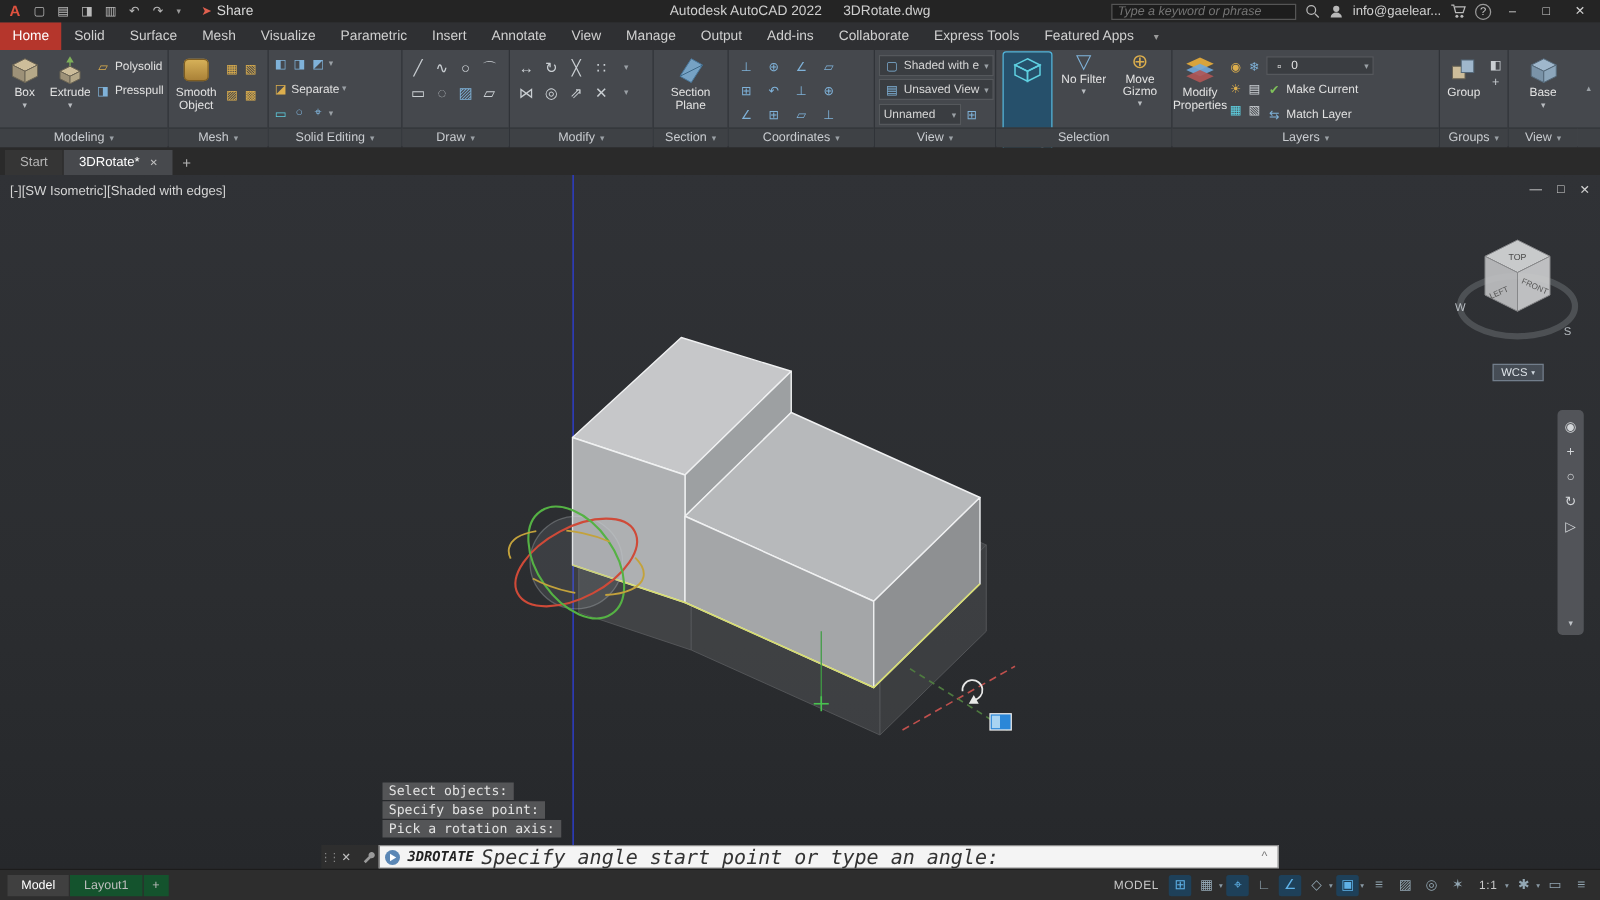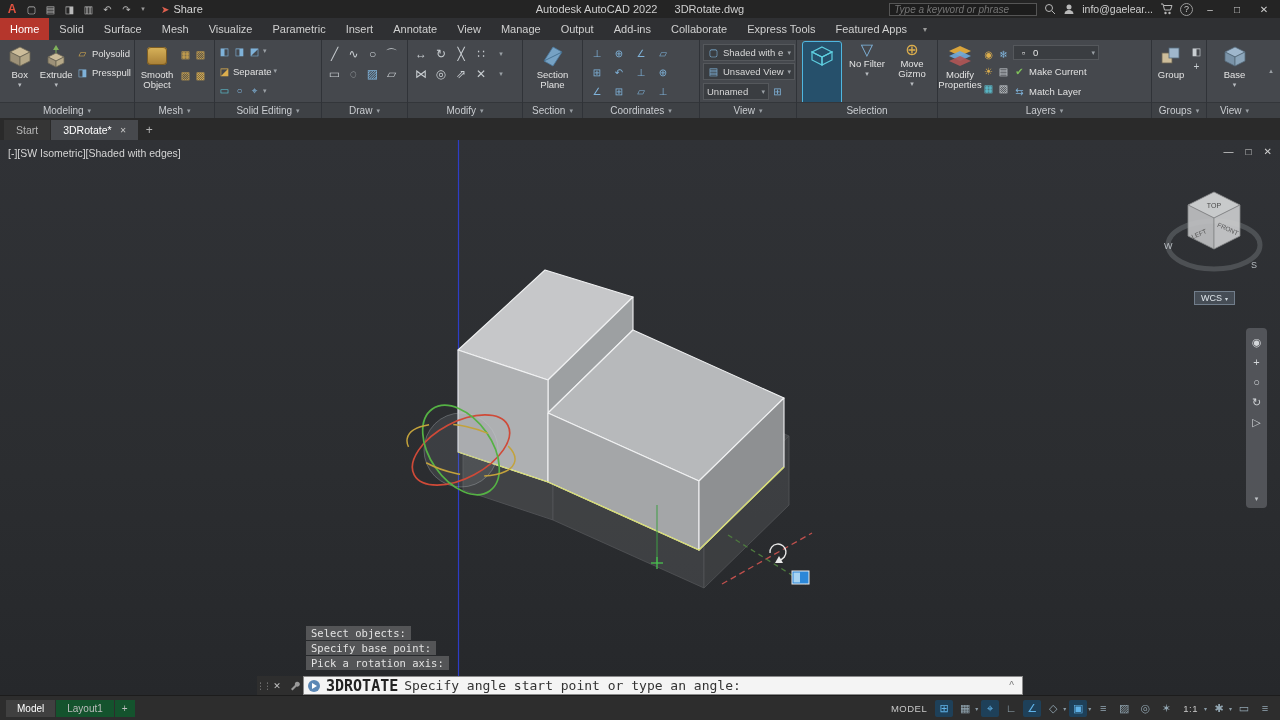--- a/index.html
+++ b/index.html
@@ -98,22 +98,22 @@
   .cmdbar { position:absolute; left:257px; top:676px; width:766px; height:19px; display:flex;
     align-items:center; background:#2e2e2e; }
   .cgrip { width:12px; display:flex; justify-content:center; color:#8a8a8a; font-size:9px; letter-spacing:-2px; }
   .cclose { width:16px; text-align:center; color:#c2c2c2; font-size:9px; }
   .cwrench { width:18px; display:flex; align-items:center; justify-content:center; }
   .cinput { flex:1; height:19px; background:#f4f4f4; border:1px solid #8a8a8a; display:flex;
     align-items:center; gap:6px; padding:0 4px; }
   .cmdic { width:12px; height:12px; border-radius:6px; background:#5b87b5; position:relative; flex:none; }
   .cmdic::after { content:""; position:absolute; left:4px; top:3px; border-left:5px solid #fff;
     border-top:3px solid transparent; border-bottom:3px solid transparent; }
-  .cname { font-family:"DejaVu Sans Mono", monospace; font-size:15px; font-weight:bold; color:#222; }
-  .cprompt { font-family:"DejaVu Sans Mono", monospace; font-size:13px; color:#333; flex:1; }
+  .cname { font-family:"DejaVu Sans Mono", monospace; font-size:11px; font-weight:bold; color:#222;font-style:italic; }
+  .cprompt { font-family:"DejaVu Sans Mono", monospace; font-size:16px; color:#333; flex:1;font-style:italic; }
   .chist { color:#777; font-size:10px; padding-right:4px; }
   
   .statusbar { position:absolute; bottom:0; left:0; right:0; height:25px; background:#2d2d2d;
     border-top:1px solid #1c1c1c; display:flex; align-items:center; padding:0 6px; gap:6px; }
   .ltabs { display:flex; align-items:center; gap:1px; margin-right:auto; }
   .ltab { font-size:10px; color:#bdbdbd; padding:3px 11px; background:#14532d; }
   .ltab.active { background:#404040; color:#ffffff; }
   .ltab.plus { padding:3px 7px; }
   .rstatus { display:flex; align-items:center; gap:3px; }
   .stext { font-size:9.5px; color:#c8c8c8; padding:0 5px; letter-spacing:0.5px; }

